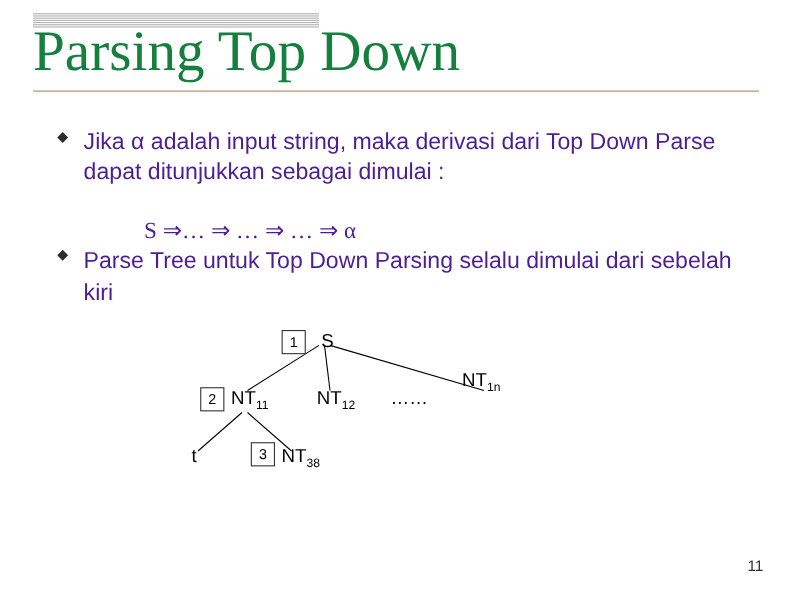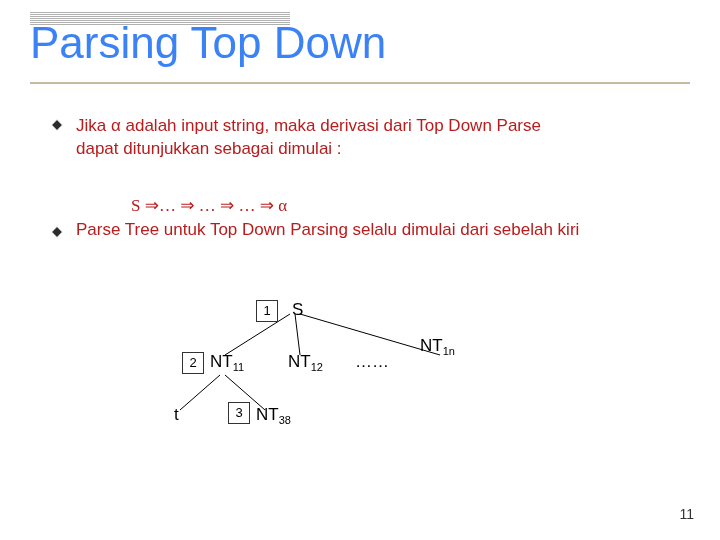--- a/index.html
+++ b/index.html
@@ -1,23 +1,23 @@
 <!DOCTYPE html>
 <html><head>
 <meta charset="utf-8">
 <style>
   html,body{margin:0;padding:0;width:720px;height:540px;background:#fff;font-family:Verdana,Arial,sans-serif;color:#000;overflow:hidden}
   .slide{position:relative;width:720px;height:540px}
-  .title{position:absolute;left:30px;top:18px;font-family:Liberation Sans, sans-serif;font-size:44px;font-weight:400;color:#3b82f6}
+  .title{position:absolute;left:30px;top:18px;font-family:Liberation Serif, serif;font-size:52px;font-weight:400;color:#15803d}
   .rule-top{position:absolute;left:30px;top:12px;width:260px;height:1px;background:#b0b0b0;
             box-shadow:0 2px 0 #b0b0b0, 0 4px 0 #b0b0b0, 0 6px 0 #b0b0b0, 0 8px 0 #b0b0b0, 0 10px 0 #b0b0b0, 0 12px 0 #b0b0b0}
   .divider{position:absolute;left:30px;top:82px;width:660px;height:0;border-top:2px solid #c8b8a0;border-bottom:2px solid #fff}
   .bullet{position:absolute;left:50px}
   .bullet .icon{position:absolute;left:0;top:3px;width:14px;height:14px}
-  .bullet .txt{margin-left:26px;font-size:17px;line-height:1.35;color:#b91c1c}
+  .bullet .txt{margin-left:26px;font-size:21px;line-height:1.35;color:#4c1d95}
   .b1{top:115px;width:620px}
   .b2{top:195px;width:640px}
   .arrow{font-family:'Times New Roman',serif}
   .indent{margin-left:55px}
   .diagram{position:absolute;left:170px;top:300px;width:400px;height:160px}
   .dnode{position:absolute;font-size:17px;font-family:Verdana,sans-serif}
   .sub{font-size:11px;vertical-align:sub}
   .boxnum{position:absolute;width:20px;height:20px;border:1px solid #333;font-size:13px;text-align:center;line-height:20px;background:#fff}
   svg.lines{position:absolute;left:0;top:0;width:400px;height:160px}
   .pagenum{position:absolute;right:26px;bottom:18px;font-size:14px;color:#333}

